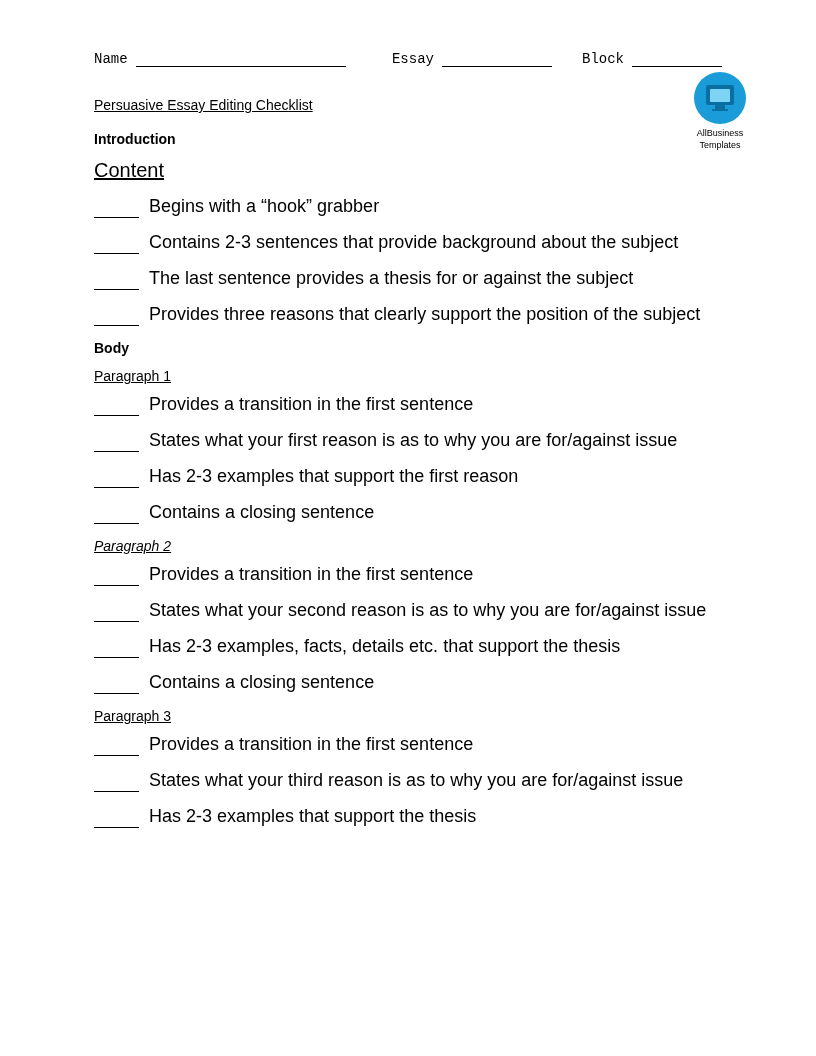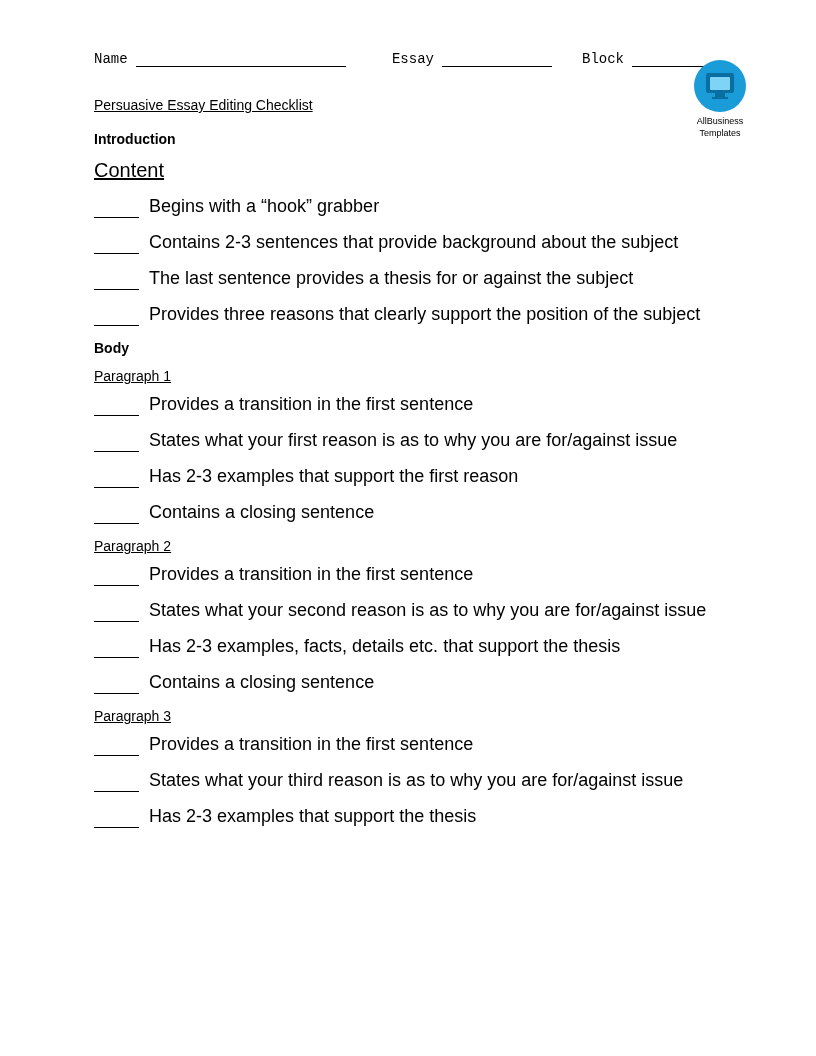--- a/index.html
+++ b/index.html
@@ -46,21 +46,21 @@
     .header-block-line {
       width: 90px;
     }
 
     .header-spacer {
       flex: 1;
     }
 
     .logo-area {
       position: absolute;
-      top: 60px;
+      top: 72px;
       right: 70px;
       text-align: center;
     }
 
     .logo-circle {
       width: 52px;
       height: 52px;
       background: #1a9cd8;
       border-radius: 50%;
       display: flex;
@@ -231,21 +231,21 @@
 </div>
 <div class="checklist-item">
   <span class="blank-line">&nbsp;</span>
   <span class="item-text">Has 2-3 examples that support the first reason</span>
 </div>
 <div class="checklist-item">
   <span class="blank-line">&nbsp;</span>
   <span class="item-text">Contains a closing sentence</span>
 </div>
 
-<div class="subsection-heading" style="margin-top:4px;">
+<div class="subsection-heading" style="margin-top:4px;font-style:italic;">
   <span>Paragraph 2</span>
 </div>
 
 <div class="checklist-item">
   <span class="blank-line">&nbsp;</span>
   <span class="item-text">Provides a transition in the first sentence</span>
 </div>
 <div class="checklist-item">
   <span class="blank-line">&nbsp;</span>
   <span class="item-text">States what your second reason is as to why you are for/against issue</span>

